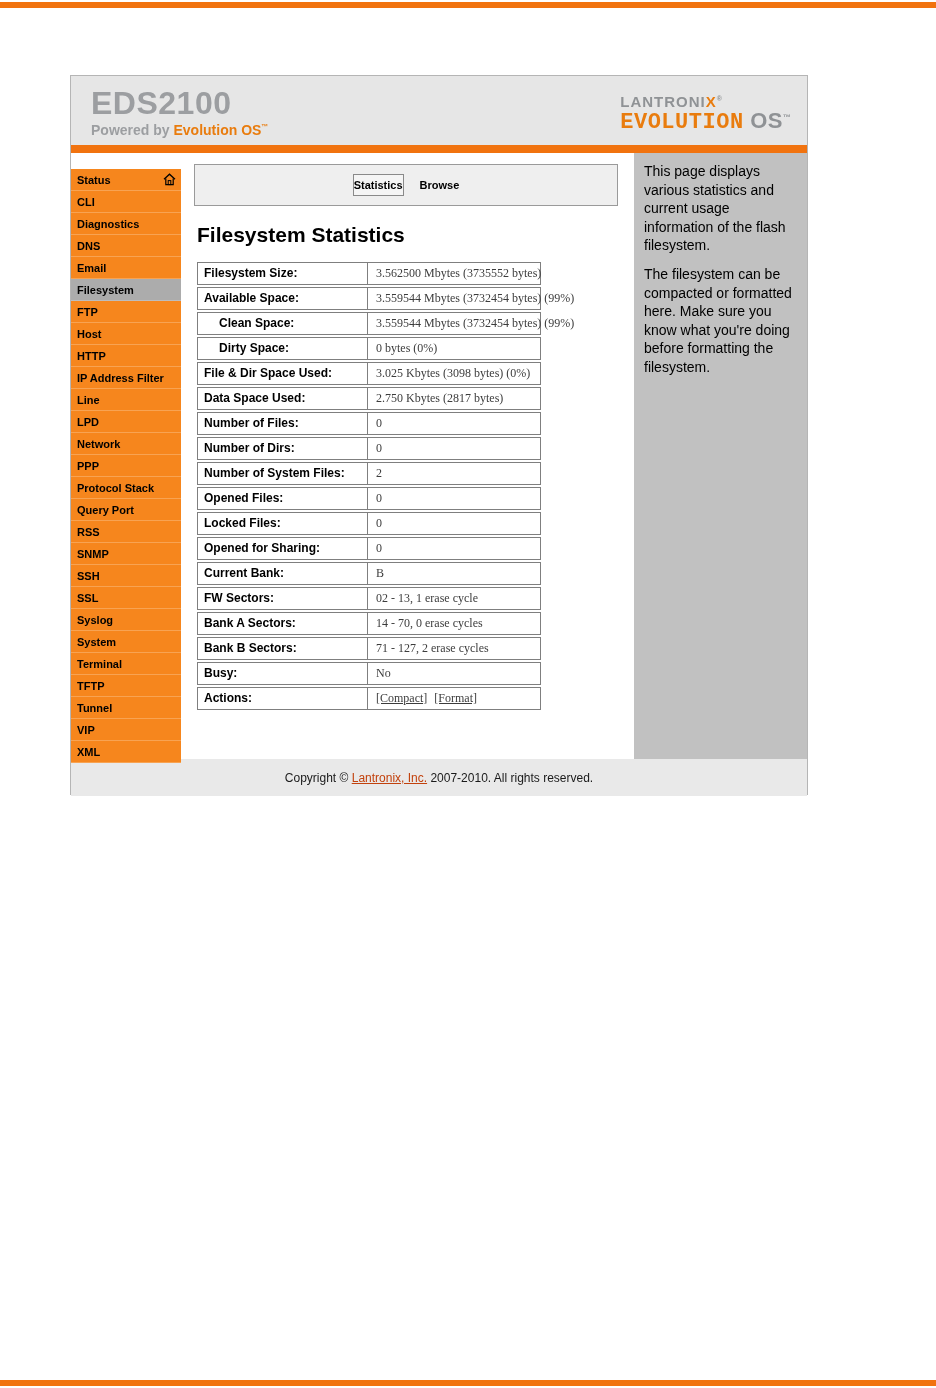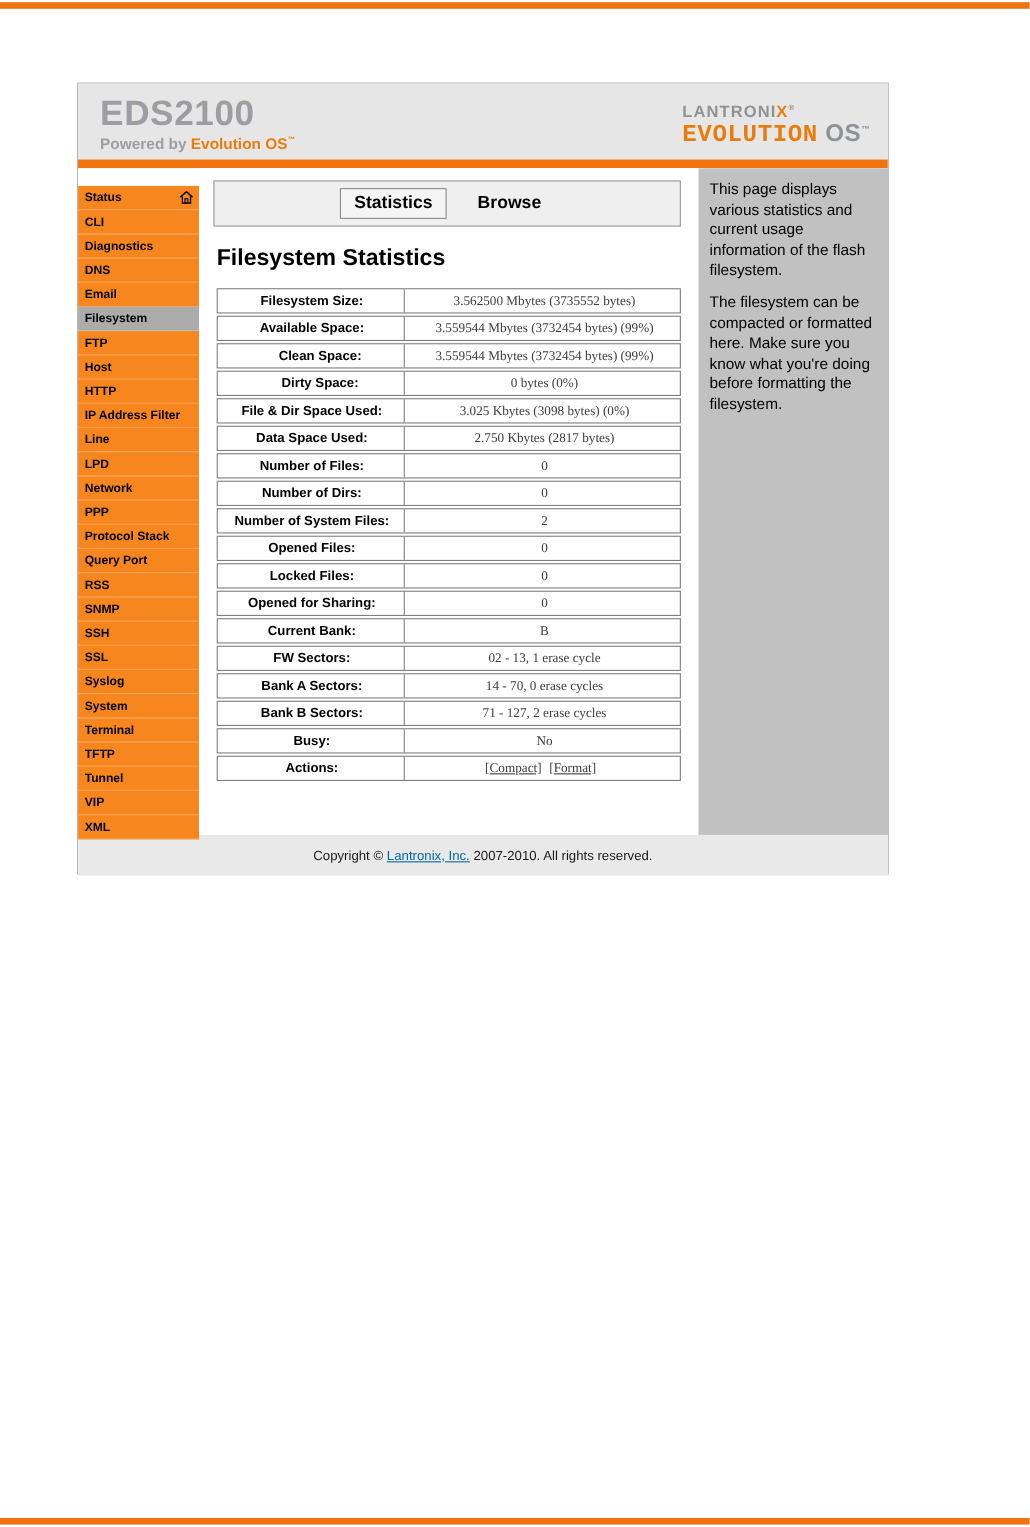--- a/index.html
+++ b/index.html
@@ -57,25 +57,25 @@
     font-size:11px;font-weight:bold;color:#000;cursor:pointer;white-space:nowrap;
   }
   .side-item.selected{background:var(--selected_gray);border-bottom-color:#BDBDBD;}
   .home-ic{margin-left:auto;display:flex;align-items:center;}
 
   .content{flex:1 1 auto;background:#fff;padding:11px 16px 0 13px;}
   .tabbar{
     border:1px solid #9A9A9A;background:#EFEFEF;height:42px;
     display:flex;align-items:center;justify-content:center;gap:16px;
   }
-  .tab{font-size:16px;font-weight:bold;color:#000;padding:4px 12px;cursor:pointer;}
+  .tab{font-size:11px;font-weight:bold;color:#000;padding:4px 0;cursor:pointer;}
   .tab.active{border:1px solid #8A8A8A;background:#F5F5F5;}
   .page-title{font-size:21px;font-weight:bold;margin:17px 0 15px 3px;}
 
-  .stats-table{margin-left:3px;width:422px;text-align:center;}
+  .stats-table{margin-left:3px;width:344px;}
   .stat-row{display:flex;border:1px solid var(--border_gray);margin-bottom:2px;background:#fff;}
   .stat-label{
     width:170px;flex:0 0 170px;border-right:1px solid var(--border_gray);
     font-weight:bold;font-size:12px;padding:3px 4px 3px 6px;white-space:nowrap;
   }
   .stat-label.indent{padding-left:21px;}
   .stat-value{flex:1;font-size:12px;color:#3C3C3C;padding:3px 4px 3px 8px;white-space:nowrap;font-family:Liberation Serif, serif;}
   .action-link{color:#3C3C3C;text-decoration:underline;margin-right:7px;cursor:pointer;}
 
   .help{
@@ -83,21 +83,21 @@
     padding:9px 10px 0 10px;font-size:14px;line-height:1.33;color:#000;
   }
   .help p{margin:0 0 10px 0;}
 
   .app-footer{
     height:37px;background:var(--footer_bg);
     display:flex;align-items:center;justify-content:center;
     font-size:12px;color:#1A1A1A;
   }
   .app-footer .sp{white-space:pre;}
-  .footer-link{color:#0369a1;text-decoration:underline;cursor:pointer;}
+  .footer-link{color:#c2410c;text-decoration:underline;cursor:pointer;}
 </style>
 </head>
 <body>
 
 <div class="top-rule"></div>
 
 <div class="app">
 
   <div class="app-header">
     <div>

